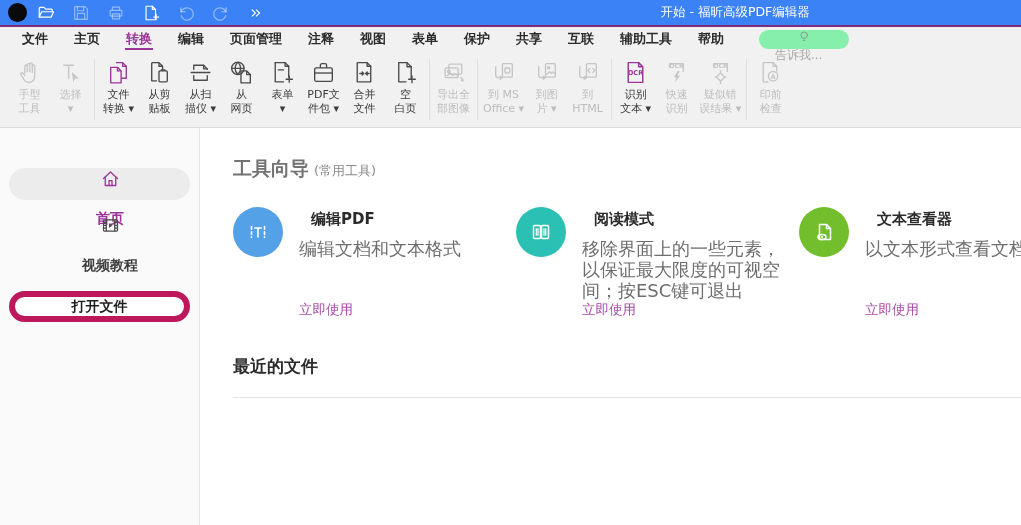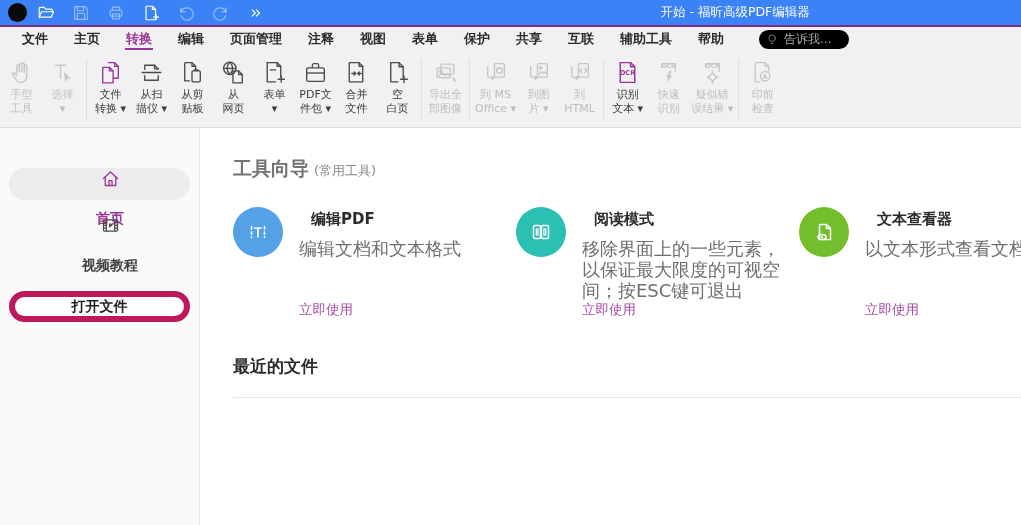--- a/index.html
+++ b/index.html
@@ -15,30 +15,30 @@
   .qat-btn svg { width:18px; height:18px; }
   .qat-more svg { width:14px; height:14px; }
   .win-title { position:absolute; left:72%; transform:translateX(-50%); color:#fff; font-size:12.5px; white-space:nowrap; }
 
   
   .menubar { height:24px; background:#F1F1F1; display:flex; align-items:center; padding-left:9px; }
   .tab { height:100%; display:flex; align-items:center; padding:0 13px; font-size:13px; font-weight:bold;
     color:#2b2b2b; position:relative; cursor:default; white-space:nowrap; }
   .tab.active { color:#9C3499; }
   .tab.active::after { content:""; position:absolute; left:12px; right:12px; bottom:1px; height:2px; background:#9C3499; }
-  .tellme { margin-left:22px; width:90px; height:19px; border-radius:10px; background:#000000;
-    display:flex; align-items:center; padding:0 7px; gap:5px; }
+  .tellme { margin-left:22px; width:90px; height:19px; border-radius:10px; background:#86efac;
+    display:flex; align-items:center; padding:0 7px; gap:5px;flex-direction:column; }
   .tellme svg { width:13px; height:13px; color:#8a8a8a; flex:none; }
   .tellme input { border:none; background:transparent; width:58px; font-size:12px; color:#777; outline:none;
     font-family:inherit; }
   .tellme input::placeholder { color:#A9A9A9; }
 
   
   .ribbon { height:77px; background:#F1F1F1; border-bottom:1px solid #DCDCDC;
-    display:flex; align-items:stretch; padding:3px 2px 2px 1px; }
+    display:flex; align-items:stretch; padding:3px 2px 2px 9px; }
   .rsep { width:1px; background:#DFDFDF; margin:5px 3px; flex:none; }
   .rbtn { min-width:41px; padding:2px 2px 0; display:flex; flex-direction:column; align-items:center; cursor:pointer; }
   .ric { height:32px; display:flex; align-items:center; justify-content:center; color:#4a4a4a; }
   .ric svg { width:27px; height:27px; }
   .ric.purple { color:#9C3499; }
   .rlabel { font-size:11px; line-height:13.5px; text-align:center; color:#3b3b3b; white-space:nowrap; }
   .rbtn.disabled { cursor:default; }
   .rbtn.disabled .ric { color:#C6C6C6; }
   .rbtn.disabled .rlabel { color:#BDBDBD; }
 
@@ -412,34 +412,34 @@
         <svg>
           <use href="#i-convert"></use>
         </svg>
       </div>
     <div class="rlabel">文件</div>
     <div class="rlabel">转换 ▾</div>
   </div>
   <div class="rbtn">
     <div class="ric">
         <svg>
+          <use href="#i-clipboard"></use>
+        </svg>
+      </div>
+    <div class="rlabel">从剪</div>
+    <div class="rlabel">贴板</div>
+  </div>
+  <div class="rbtn">
+    <div class="ric">
+        <svg>
           <use href="#i-scanner"></use>
         </svg>
       </div>
     <div class="rlabel">从扫</div>
     <div class="rlabel">描仪 ▾</div>
-  </div>
-  <div class="rbtn">
-    <div class="ric">
-        <svg>
-          <use href="#i-clipboard"></use>
-        </svg>
-      </div>
-    <div class="rlabel">从剪</div>
-    <div class="rlabel">贴板</div>
   </div>
   <div class="rbtn">
     <div class="ric">
         <svg>
           <use href="#i-web"></use>
         </svg>
       </div>
     <div class="rlabel">从</div>
     <div class="rlabel">网页</div>
   </div>

